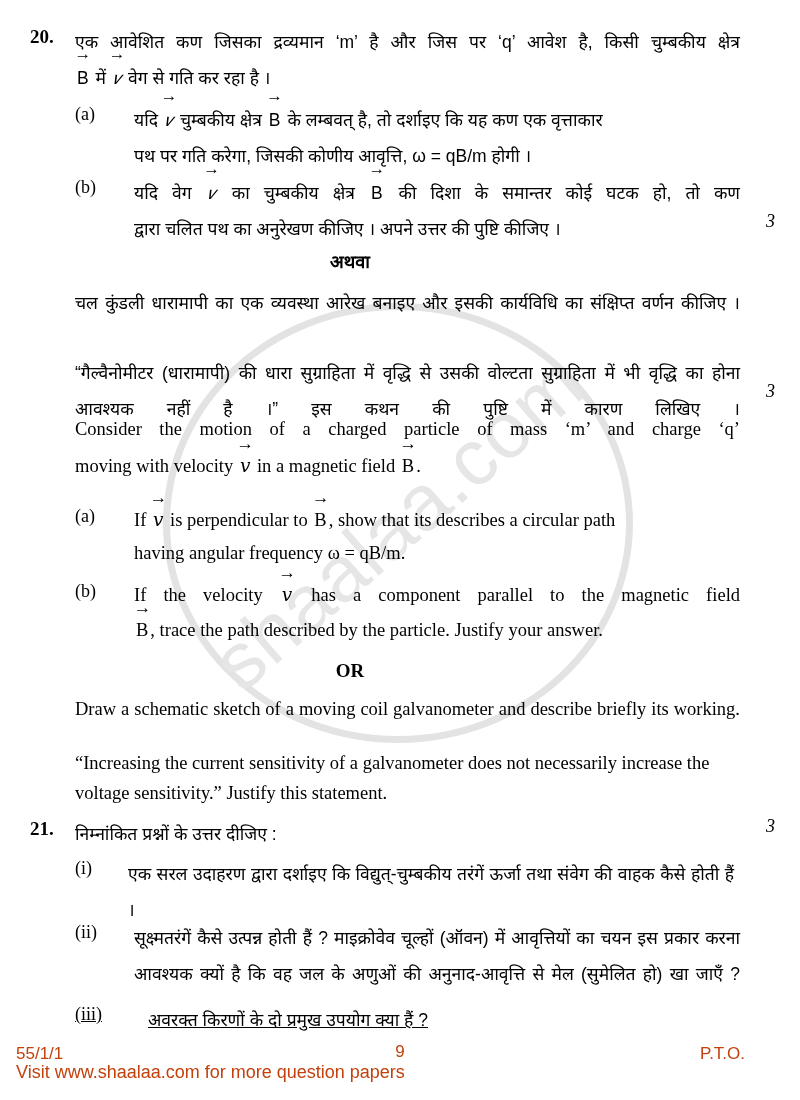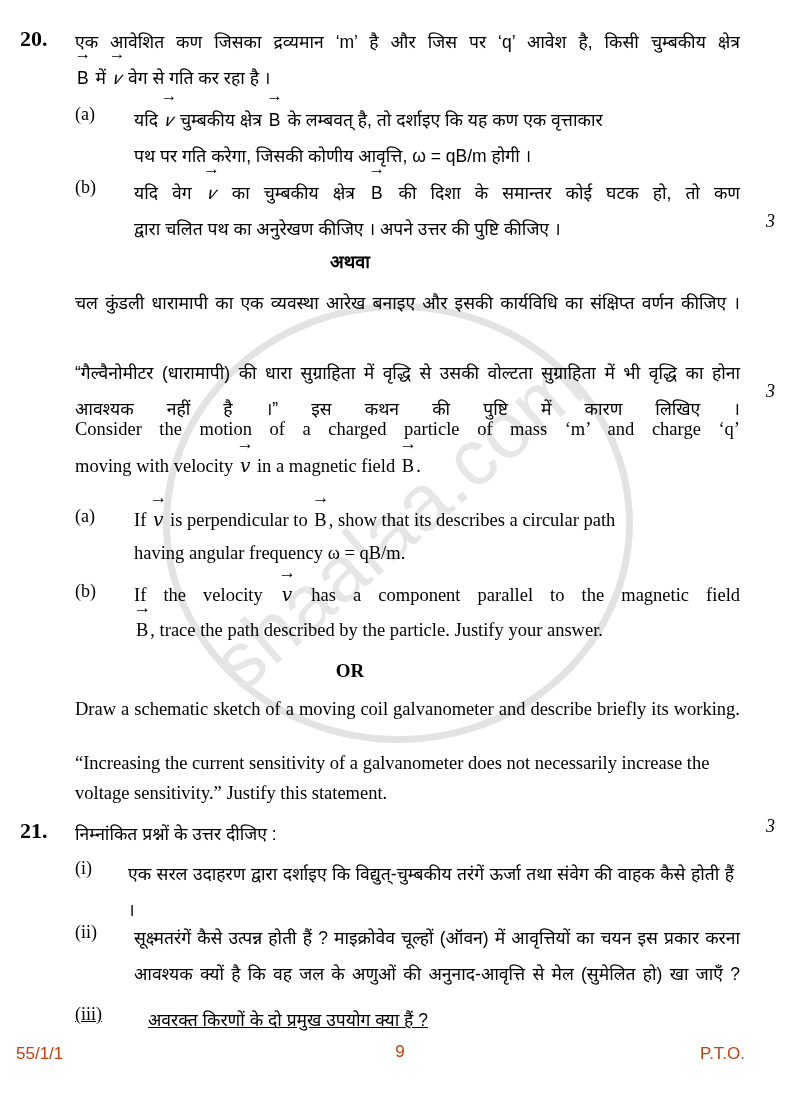--- a/index.html
+++ b/index.html
@@ -45,23 +45,23 @@
     letter-spacing: 1px;
   }
 
   
   .content {
     position: relative;
     z-index: 2;
   }
   .qnum {
     position: absolute;
-    left: 20px;
+    left: 30px;
     font-weight: bold;
-    font-size: 22px;
+    font-size: 19px;
   }
   .sublabel {
     position: absolute;
     left: 75px;
     font-size: 18px;
   }
   .marks {
     position: absolute;
     left: 766px;
     font-style: italic;
@@ -226,14 +226,15 @@
     <div class="body-hi just" style="left:134px; top:920px; width:606px;">सूक्ष्मतरंगें कैसे उत्पन्न होती हैं ? माइक्रोवेव चूल्हों (ऑवन) में आवृत्तियों का चयन इस प्रकार करना आवश्यक क्यों है कि वह जल के अणुओं की अनुनाद-आवृत्ति से मेल (सुमेलित हो) खा जाएँ ?</div>
 
     <div class="sublabel" style="top:1004px;text-decoration:underline;">(iii)</div>
     <div class="body-hi nojust" style="left:148px; top:1002px; width:606px;text-decoration:underline;">अवरक्त किरणों के दो प्रमुख उपयोग क्या हैं ?</div>
 
   </div>
 
   <div class="footer" id="footer-code">55/1/1</div>
   <div class="footer" id="footer-page">9</div>
   <div class="footer" id="footer-pto">P.T.O.</div>
+  <div class="footer" id="footer-visit">Visit www.shaalaa.com for more question papers</div>
 
 </div>
 
 </body></html>

